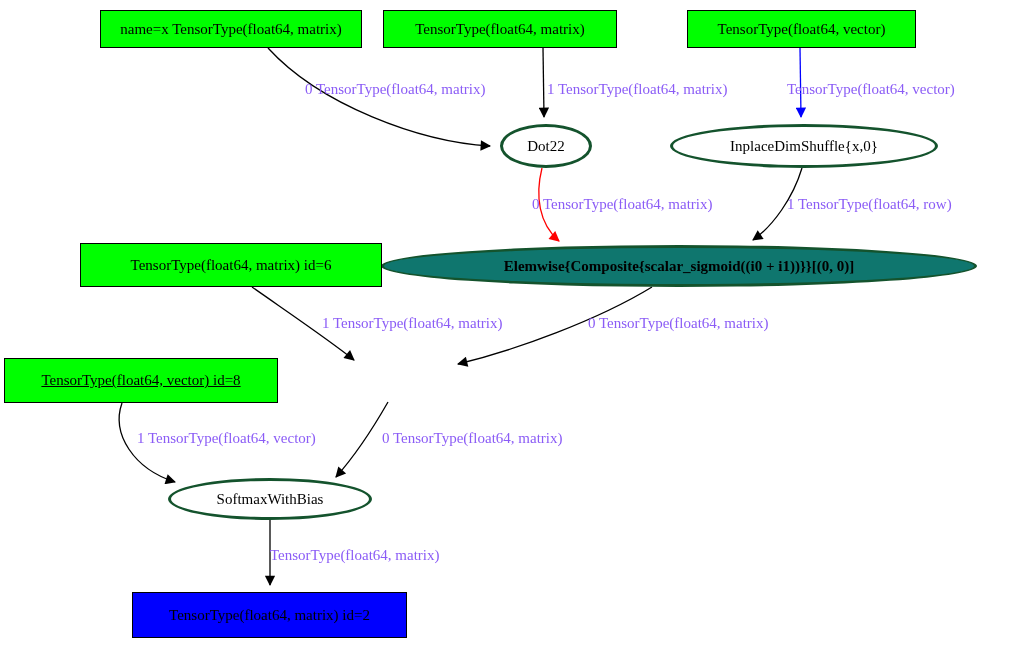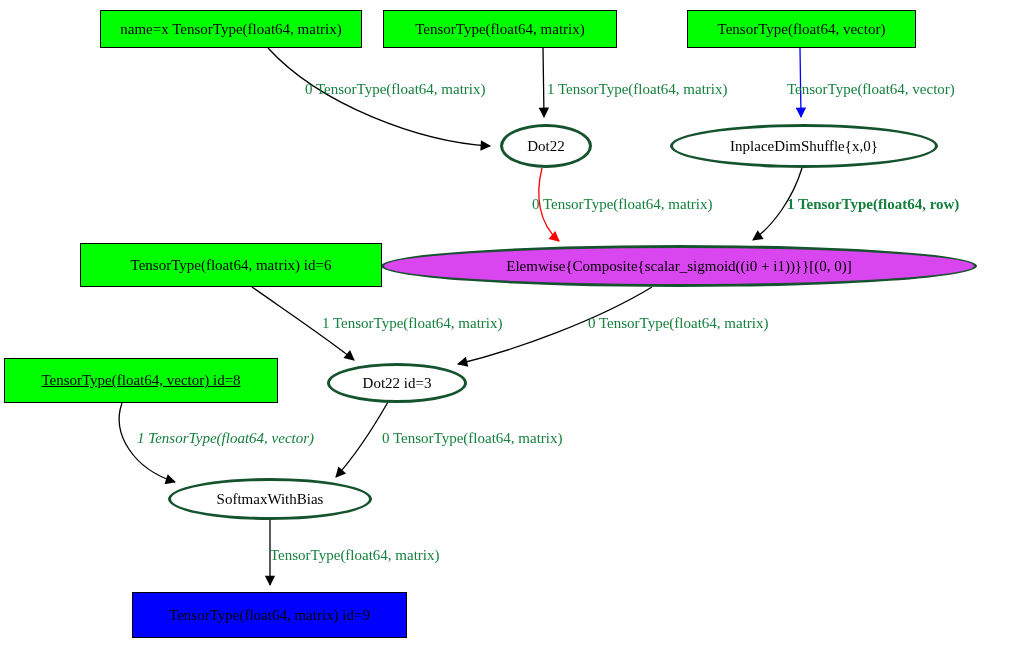--- a/index.html
+++ b/index.html
@@ -9,24 +9,24 @@
     color:#000;overflow:hidden;
   }
   #edges{position:absolute;left:0;top:0;width:1019px;height:645px;}
   .node{
     position:absolute;display:flex;align-items:center;justify-content:center;
     font-size:15px;line-height:1.1;white-space:nowrap;
     box-sizing:border-box;
   }
   .box{border:1px solid #000;background:#00ff00;}
   .ellipse{border:3px solid #14532d;border-radius:50%;background:#ffffff;}
-  .pink{background:#d946ef;}
+  .pink{background:#0f766e;font-weight:bold;}
   .blue{background:#0000ff;}
   .edge-label{
-    position:absolute;font-size:15px;white-space:nowrap;color:#15803d;
+    position:absolute;font-size:15px;white-space:nowrap;color:#8b5cf6;
   }
 </style>
 </head>
 <body>
 
 <div id="canvas">
 
   <svg id="edges" viewBox="0 0 1019 645" xmlns="http://www.w3.org/2000/svg">
     <defs>
       <marker id="arr-k" viewBox="0 0 10 10" refX="9" refY="5" markerWidth="10" markerHeight="8" orient="auto">
@@ -58,41 +58,40 @@
   <div class="node box" style="left:687px;top:10px;width:229px;height:38px;">TensorType(float64, vector)</div>
 
   <div class="node ellipse" style="left:500px;top:124px;width:92px;height:44px;">Dot22</div>
 
   <div class="node ellipse" style="left:670px;top:124px;width:268px;height:44px;">InplaceDimShuffle{x,0}</div>
 
   <div class="node ellipse pink" style="left:381px;top:245px;width:596px;height:42px;">Elemwise{Composite{scalar_sigmoid((i0 + i1))}}[(0, 0)]</div>
 
   <div class="node box" style="left:80px;top:243px;width:302px;height:44px;">TensorType(float64, matrix) id=6</div>
 
-  <div class="node ellipse" style="left:327px;top:363px;width:140px;height:40px;">Dot22 id=3</div>
 
   <div class="node box" style="left:4px;top:358px;width:274px;height:45px;text-decoration:underline;">TensorType(float64, vector) id=8</div>
 
   <div class="node ellipse" style="left:168px;top:478px;width:204px;height:42px;">SoftmaxWithBias</div>
 
-  <div class="node box blue" style="left:132px;top:592px;width:275px;height:46px;">TensorType(float64, matrix) id=9</div>
+  <div class="node box blue" style="left:132px;top:592px;width:275px;height:46px;">TensorType(float64, matrix) id=2</div>
 
   <div class="edge-label" style="left:305px;top:81px;">0 TensorType(float64, matrix)</div>
 
   <div class="edge-label" style="left:547px;top:81px;">1 TensorType(float64, matrix)</div>
 
   <div class="edge-label" style="left:787px;top:81px;">TensorType(float64, vector)</div>
 
   <div class="edge-label" style="left:532px;top:196px;">0 TensorType(float64, matrix)</div>
 
-  <div class="edge-label" style="left:787px;top:196px;font-weight:bold;">1 TensorType(float64, row)</div>
+  <div class="edge-label" style="left:787px;top:196px;">1 TensorType(float64, row)</div>
 
   <div class="edge-label" style="left:322px;top:315px;">1 TensorType(float64, matrix)</div>
 
   <div class="edge-label" style="left:588px;top:315px;">0 TensorType(float64, matrix)</div>
 
-  <div class="edge-label" style="left:137px;top:430px;font-style:italic;">1 TensorType(float64, vector)</div>
+  <div class="edge-label" style="left:137px;top:430px;">1 TensorType(float64, vector)</div>
 
   <div class="edge-label" style="left:382px;top:430px;">0 TensorType(float64, matrix)</div>
 
   <div class="edge-label" style="left:270px;top:547px;">TensorType(float64, matrix)</div>
 
 </div>
 
 </body></html>

